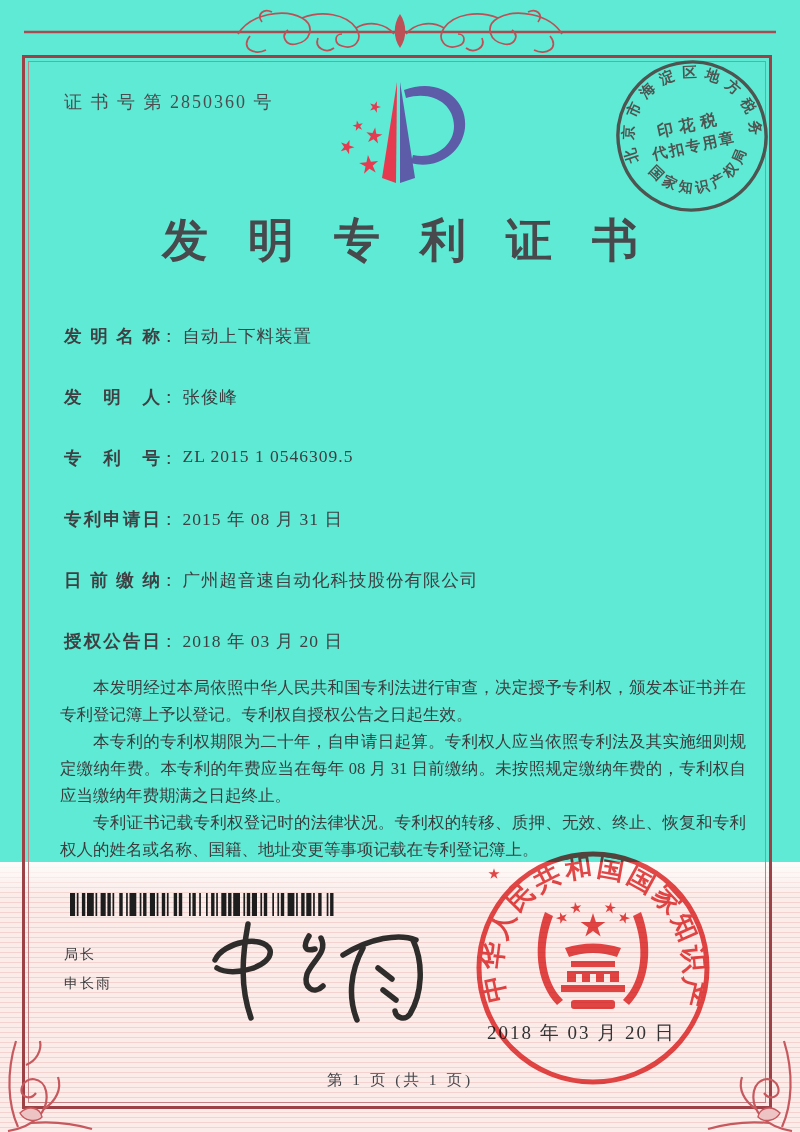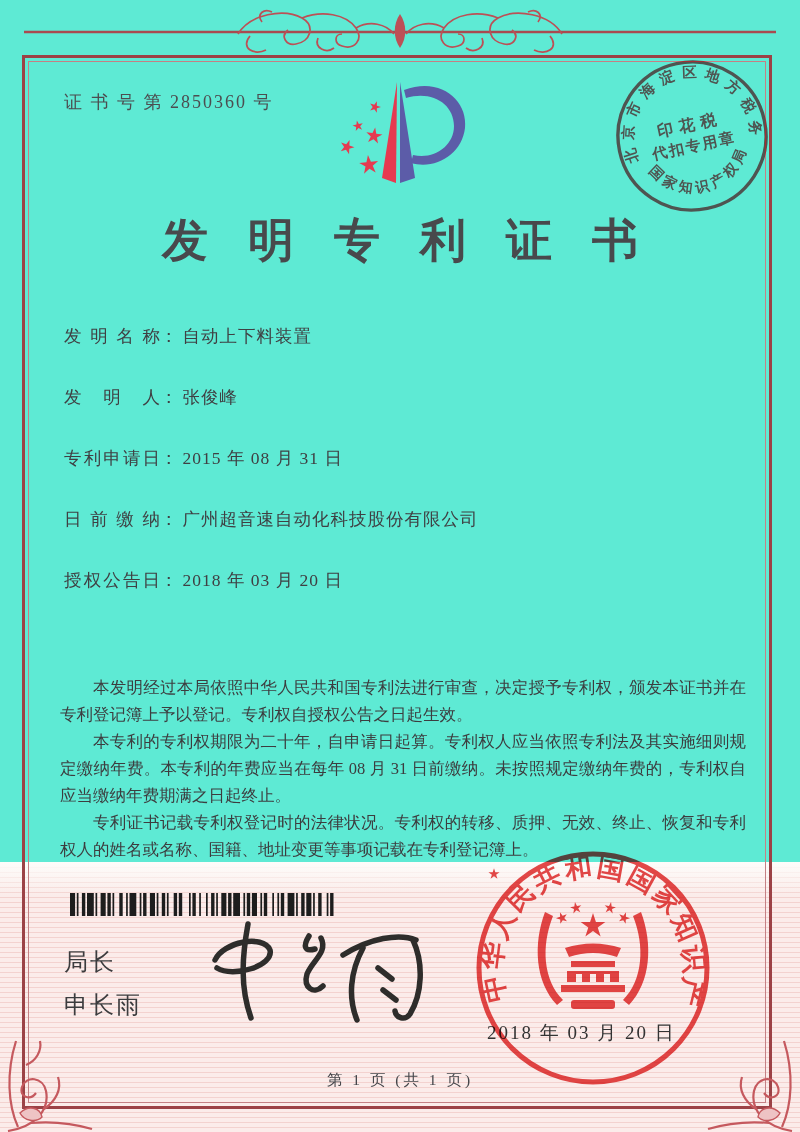--- a/index.html
+++ b/index.html
@@ -20,31 +20,31 @@
 
   .ornament{position:absolute;pointer-events:none;}
 
   .certno{position:absolute;left:64px;top:90px;font-size:18px;color:#4c4d50;letter-spacing:2px;}
 
   .title{position:absolute;left:0;right:0;top:210px;text-align:center;
     font-size:46px;font-weight:600;color:#48494c;letter-spacing:40px;text-indent:40px;}
 
   .fields{position:absolute;left:64px;top:324px;width:660px;font-size:17.5px;color:#3f4043;}
   .frow{height:61px;}
-  .flabel{display:inline-block;width:96px;text-align:justify;text-align-last:justify;vertical-align:top;}
+  .flabel{display:inline-block;width:96px;text-align:justify;text-align-last:justify;vertical-align:top;font-weight:bold;}
   .fcolon{display:inline-block;vertical-align:top;}
   .fvalue{display:inline-block;margin-left:5px;vertical-align:top;letter-spacing:1px;}
 
   .bodytext{position:absolute;left:60px;top:674px;width:686px;font-size:16.5px;
     line-height:27px;color:#3c3d3f;text-align:justify;}
   .bodytext p{margin:0;text-indent:2em;}
 
   .barcode{position:absolute;left:70px;top:893px;}
 
-  .signer{position:absolute;left:64px;top:946px;font-size:24px;color:#3c3c3e;z-index:2;}
+  .signer{position:absolute;left:64px;top:946px;font-size:14px;color:#3c3c3e;z-index:2;}
   .signer div{margin-bottom:11px;letter-spacing:2px;}
 
   .signature{position:absolute;left:193px;top:902px;z-index:2;}
 
   .sealdate{position:absolute;left:487px;top:1020px;font-size:19px;color:#333;
     letter-spacing:2px;z-index:2;}
 
   .bigseal{position:absolute;left:473px;top:848px;z-index:3;mix-blend-mode:multiply;opacity:.93;}
   .taxstamp{position:absolute;left:610px;top:54px;z-index:3;mix-blend-mode:multiply;opacity:.9;
     transform:rotate(-12deg);}
@@ -125,20 +125,23 @@
   <div class="certno">证 书 号 第 2850360 号</div>
 
   <div class="title">发明专利证书</div>
 
   <div class="fields">
     <div class="frow">
       <span class="flabel">发明名称</span><span class="fcolon">：</span><span class="fvalue">自动上下料装置</span>
     </div>
     <div class="frow">
       <span class="flabel">发明人</span><span class="fcolon">：</span><span class="fvalue">张俊峰</span>
+    </div>
+    <div class="frow">
+      <span class="flabel">专利号</span><span class="fcolon">：</span><span class="fvalue">ZL 2015 1 0546309.5</span>
     </div>
     <div class="frow">
       <span class="flabel">专利申请日</span><span class="fcolon">：</span><span class="fvalue">2015 年 08 月 31 日</span>
     </div>
     <div class="frow">
       <span class="flabel">日前缴纳</span><span class="fcolon">：</span><span class="fvalue">广州超音速自动化科技股份有限公司</span>
     </div>
     <div class="frow">
       <span class="flabel">授权公告日</span><span class="fcolon">：</span><span class="fvalue">2018 年 03 月 20 日</span>
     </div>

